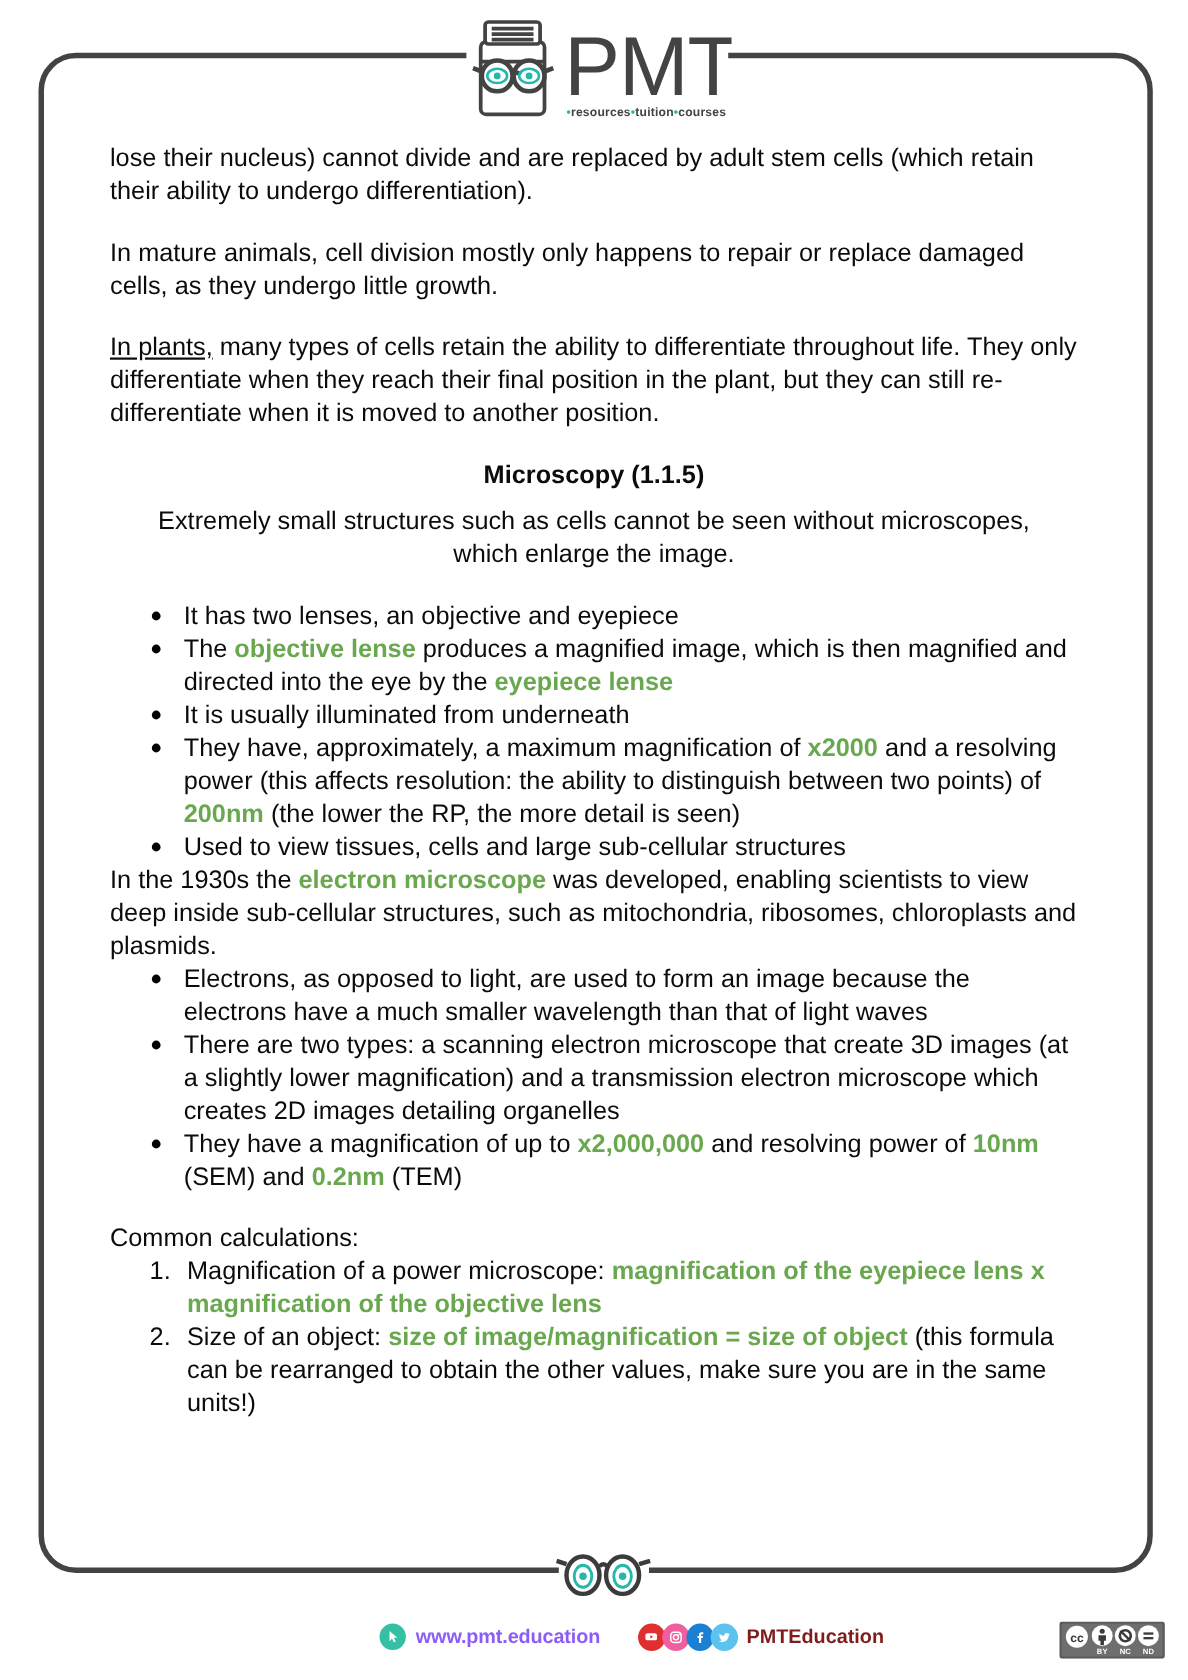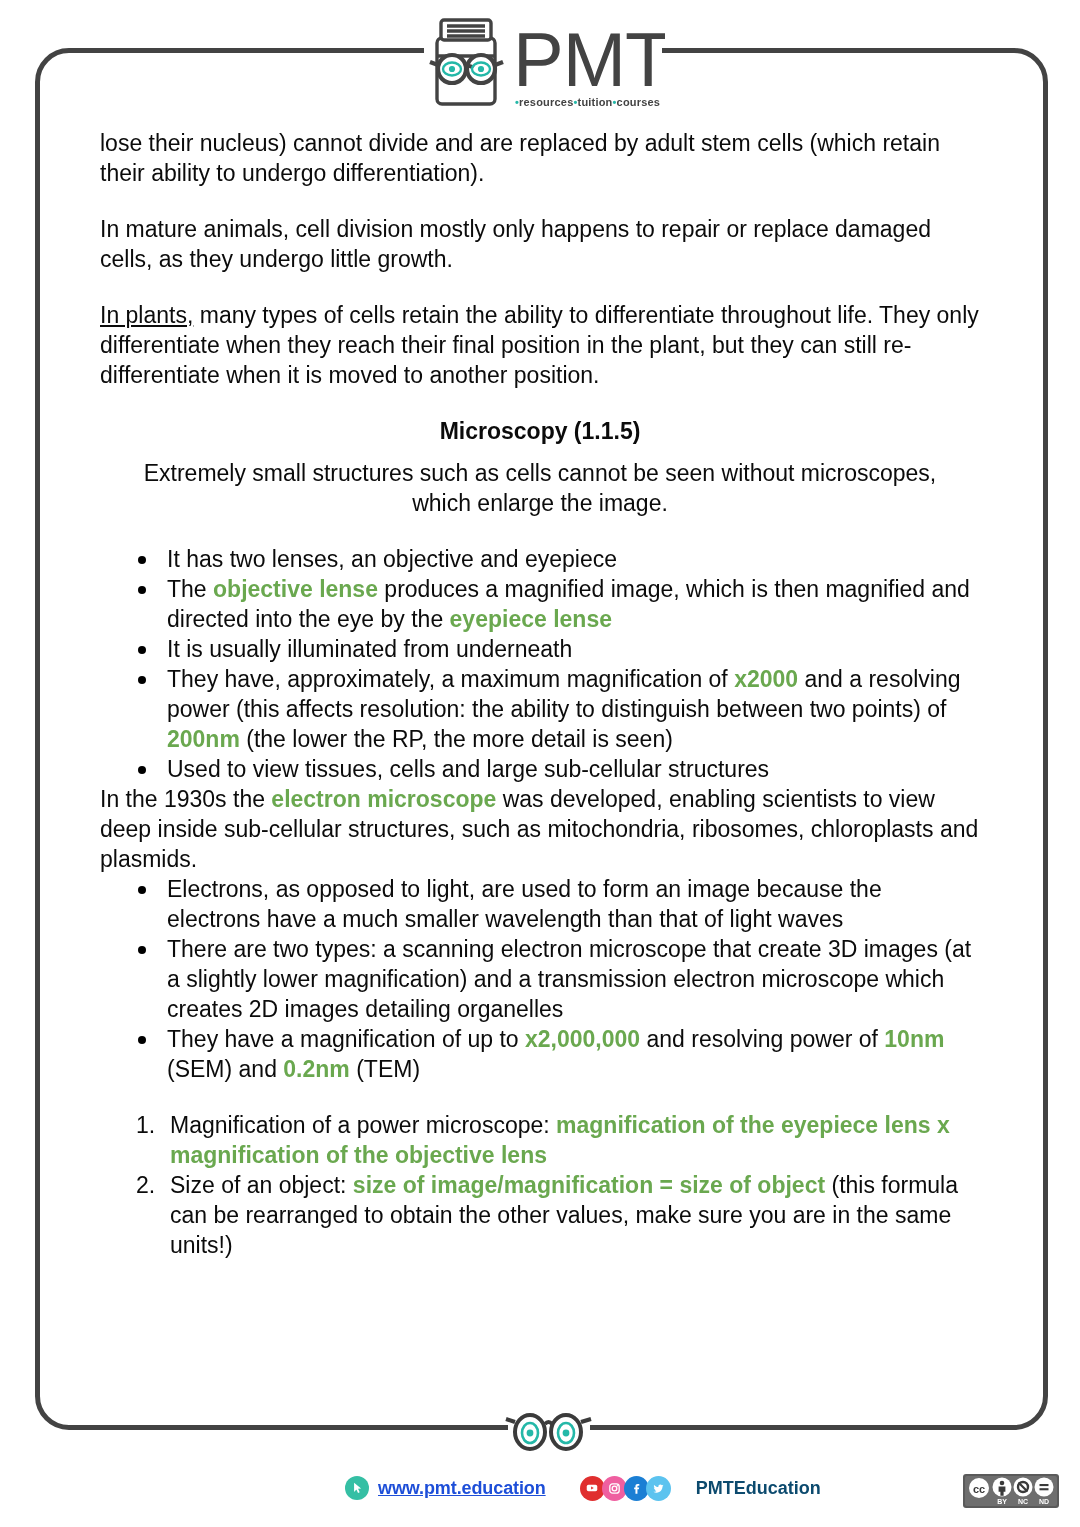--- a/index.html
+++ b/index.html
@@ -159,23 +159,22 @@
     border-radius: 50%;
     background: #35bfa4;
     display: inline-flex;
     align-items: center;
     justify-content: center;
     margin-right: 9px;
   }
   .site-url {
     font-size: 18px;
     font-weight: bold;
-    color: #1d4ed8;
+    color: #8b5cf6;
     letter-spacing: -0.1px;
-    text-decoration: underline;
   }
   .soc-row {
     display: flex;
     align-items: center;
     margin-left: 34px;
   }
   .soc {
     width: 25px; height: 25px;
     border-radius: 50%;
     display: inline-flex;
@@ -183,22 +182,22 @@
     justify-content: center;
     margin-right: -3px;
   }
   .soc.yt { background: #e02f2f; }
   .soc.ig { background: #ef5fa0; }
   .soc.fb { background: #1b7fd4; }
   .soc.tw { background: #5cc3ef; }
   .soc-handle {
     font-size: 18px;
     font-weight: bold;
-    color: #0c4a6e;
-    margin-left: 28px;
+    color: #7f1d1d;
+    margin-left: 11px;
   }
 
   
   #cc-badge {
     position: absolute;
     left: 963px;
     top: 1474px;
     width: 96px;
     height: 34px;
   }
@@ -267,20 +266,21 @@
   <p class="para tight"><span>In the 1930s the </span><span class="green">electron microscope</span><span> was developed, enabling scientists to view deep inside sub-cellular structures, such as mitochondria, ribosomes, chloroplasts and plasmids.</span></p>
 
   <ul class="bul">
     <li><span>Electrons, as opposed to light, are used to form an image because the electrons have a much smaller wavelength than that of light waves</span></li>
     <li><span>There are two types: a scanning electron microscope that create 3D images (at a slightly lower magnification) and a transmission electron microscope which creates 2D images detailing organelles</span></li>
     <li><span>They have a magnification of up to </span><span class="green">x2,000,000</span><span> and resolving power of </span><span class="green">10nm</span><span> (SEM) and </span><span class="green">0.2nm</span><span> (TEM)</span></li>
   </ul>
 
   <div class="spacer-sm"></div>
 
+  <p class="para tight">Common calculations:</p>
 
   <ol class="num">
     <li><span>Magnification of a power microscope: </span><span class="green">magnification of the eyepiece lens x magnification of the objective lens</span></li>
     <li><span>Size of an object: </span><span class="green">size of image/magnification = size of object</span><span> (this formula can be rearranged to obtain the other values, make sure you are in the same units!)</span></li>
   </ol>
 
 </div>
 
 <div id="glasses">
   <svg viewBox="0 0 92 46" width="92" height="46">

